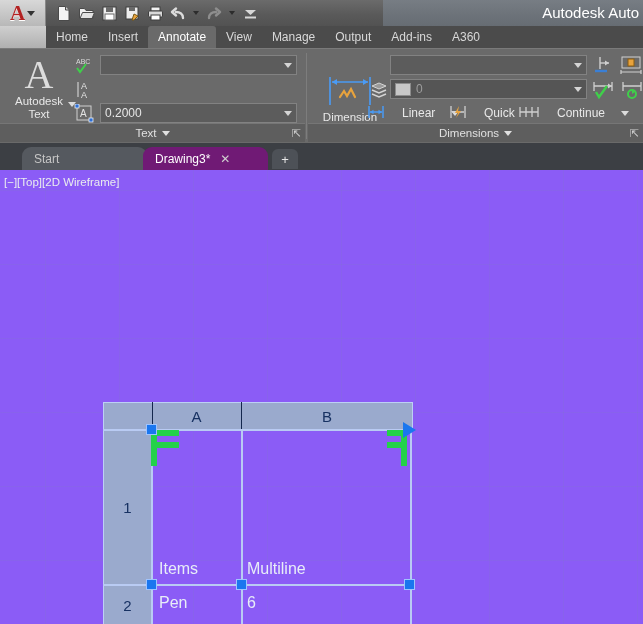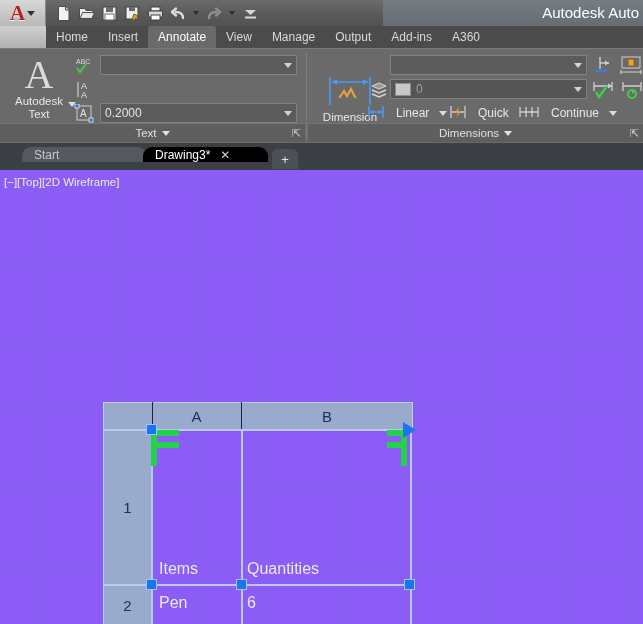--- a/index.html
+++ b/index.html
@@ -104,37 +104,37 @@
   }
   .combo .cc { margin-left:auto; width:0;height:0;
      border-left:4px solid transparent;border-right:4px solid transparent;border-top:5px solid #d5d5d5;}
   .combo.dark { background:#555; }
   .combo .ph { color:#a8a8a8; font-style: italic; }
   .swatch { width:16px;height:13px;background:#c8c8c8;border:1px solid #8d8d8d;margin-right:5px;}
 
   .tool-ico { position:absolute; display:flex; align-items:center; justify-content:center; }
 
   .smallbtn {
-    position:absolute; display:flex; align-items:center; gap:10px;
+    position:absolute; display:flex; align-items:center; gap:16px;
     font-size:12px; color:#e8e8e8; height:20px;
   }
   .smallbtn .bc {width:0;height:0;border-left:4px solid transparent;border-right:4px solid transparent;border-top:5px solid #dcdcdc;}
 
   
   .filetabs {
     position: absolute; left:0; top:143px; width:643px; height:27px;
     background:#3c3f44;
   }
   .ftab {
-    position:absolute; top:4px; height:15px;
+    position:absolute; top:4px; height:23px;
     background:#55595f; color:#c6c6c6; font-size:12px;
     border-radius: 9px 9px 0 0;
     display:flex; align-items:center; padding: 0 12px;
   }
-  .ftab.active { background:#000000; color:#ffffff; }
+  .ftab.active { background:#701a75; color:#ffffff; }
   .ftab .x { margin-left:10px; font-size:12px; color:#d0d0d0; }
   .ftab-plus {
     position:absolute; top:6px; height:20px; width:26px;
     background:#4d5157; border-radius: 6px 6px 0 0;
     display:flex; align-items:center; justify-content:center;
     color:#e6e6e6; font-size:13px;
   }
 
   
   .canvas {
@@ -471,21 +471,21 @@
     <div class="rowhdr-cell" style="top:28px;  height:155px;">1</div>
     <div class="rowhdr-cell" style="top:183px; height:40px;">2</div>
 
     <div class="tgrid-line-v thick" style="left:48px;  top:28px; height:277px;"></div>
     <div class="tgrid-line-v thick" style="left:138px; top:28px; height:277px;"></div>
     <div class="tgrid-line-v thick" style="left:307px; top:28px; height:277px;"></div>
     <div class="tgrid-line-h thick" style="left:0; top:27px;  width:310px;"></div>
     <div class="tgrid-line-h thick" style="left:0; top:182px; width:310px;"></div>
 
     <div class="tcell" style="left:56px;  top:158px;">Items</div>
-    <div class="tcell" style="left:144px; top:158px;">Quantities</div>
+    <div class="tcell" style="left:144px; top:158px;">Multiline</div>
     <div class="tcell" style="left:56px;  top:192px;">Pen</div>
     <div class="tcell" style="left:144px; top:192px;">6</div>
 
     <div class="gbar" style="left:48px;  top:28px;  width:6px;  height:36px;"></div>
     <div class="gbar" style="left:54px;  top:28px;  width:22px; height:6px;"></div>
     <div class="gbar" style="left:54px;  top:40px;  width:22px; height:6px;"></div>
     <div class="grip" style="left:43px;  top:22px;"></div>
 
     <div class="gbar" style="left:298px; top:28px;  width:6px;  height:36px;"></div>
     <div class="gbar" style="left:284px; top:28px;  width:20px; height:6px;"></div>

